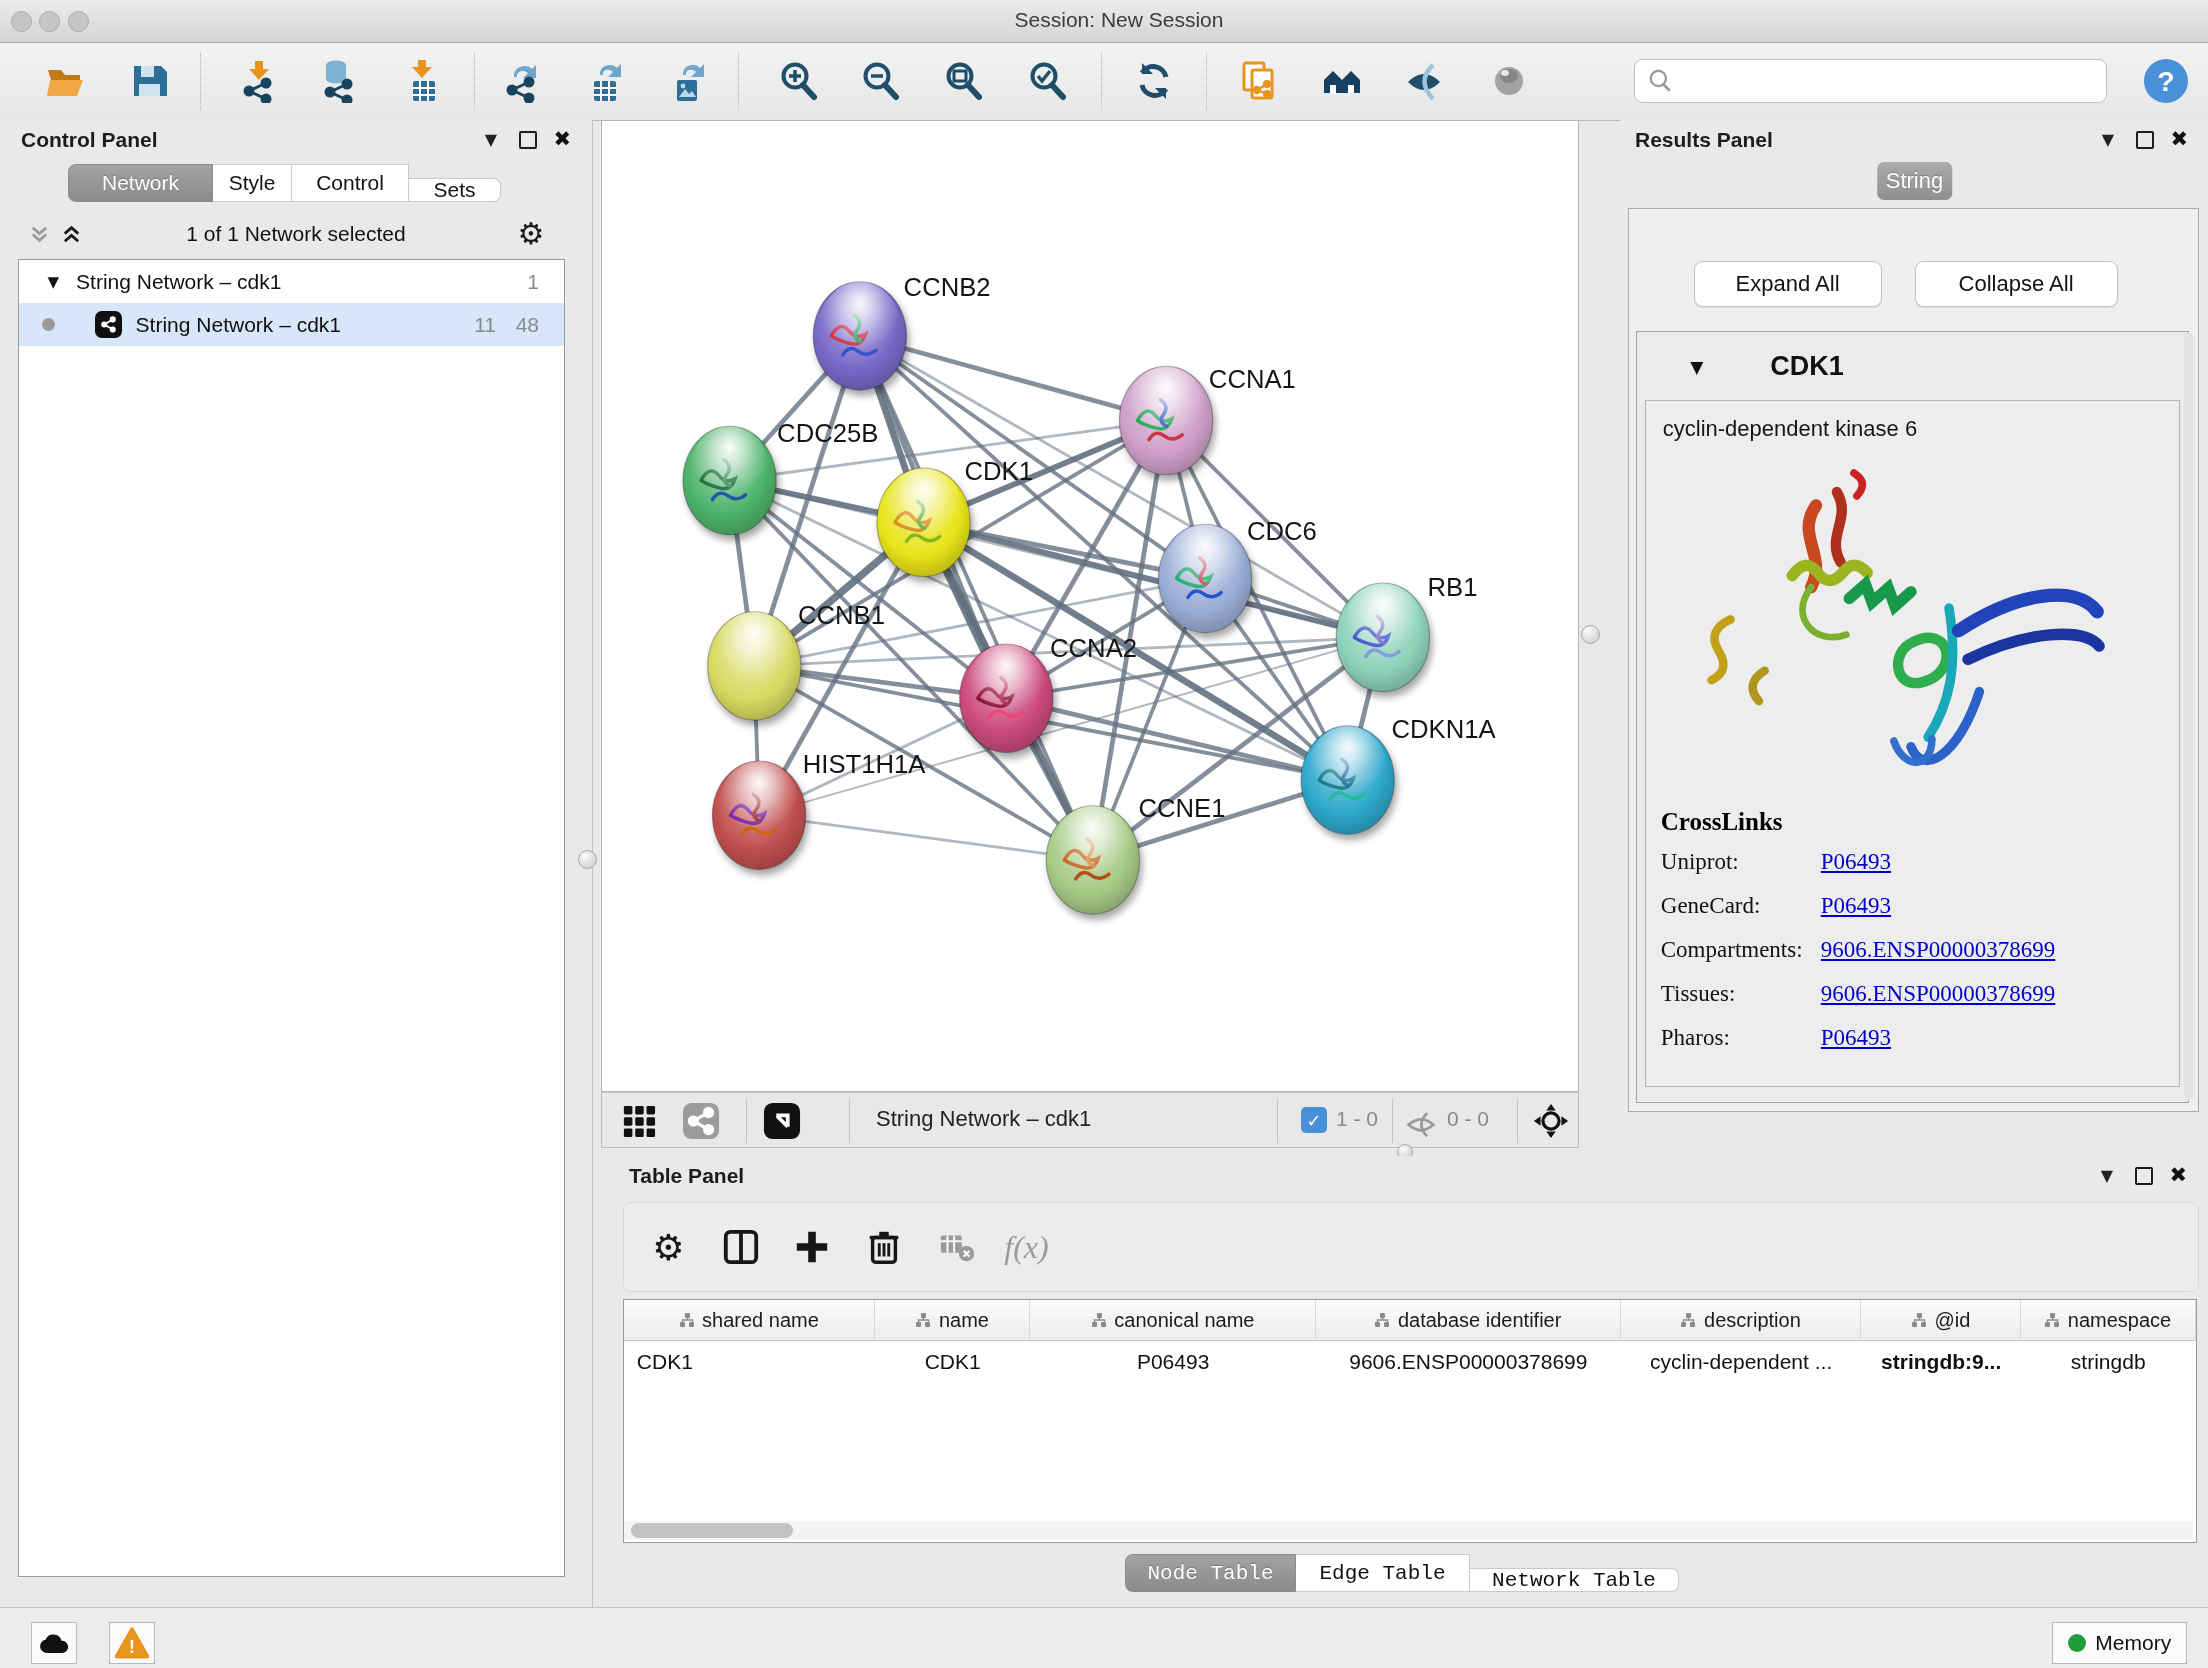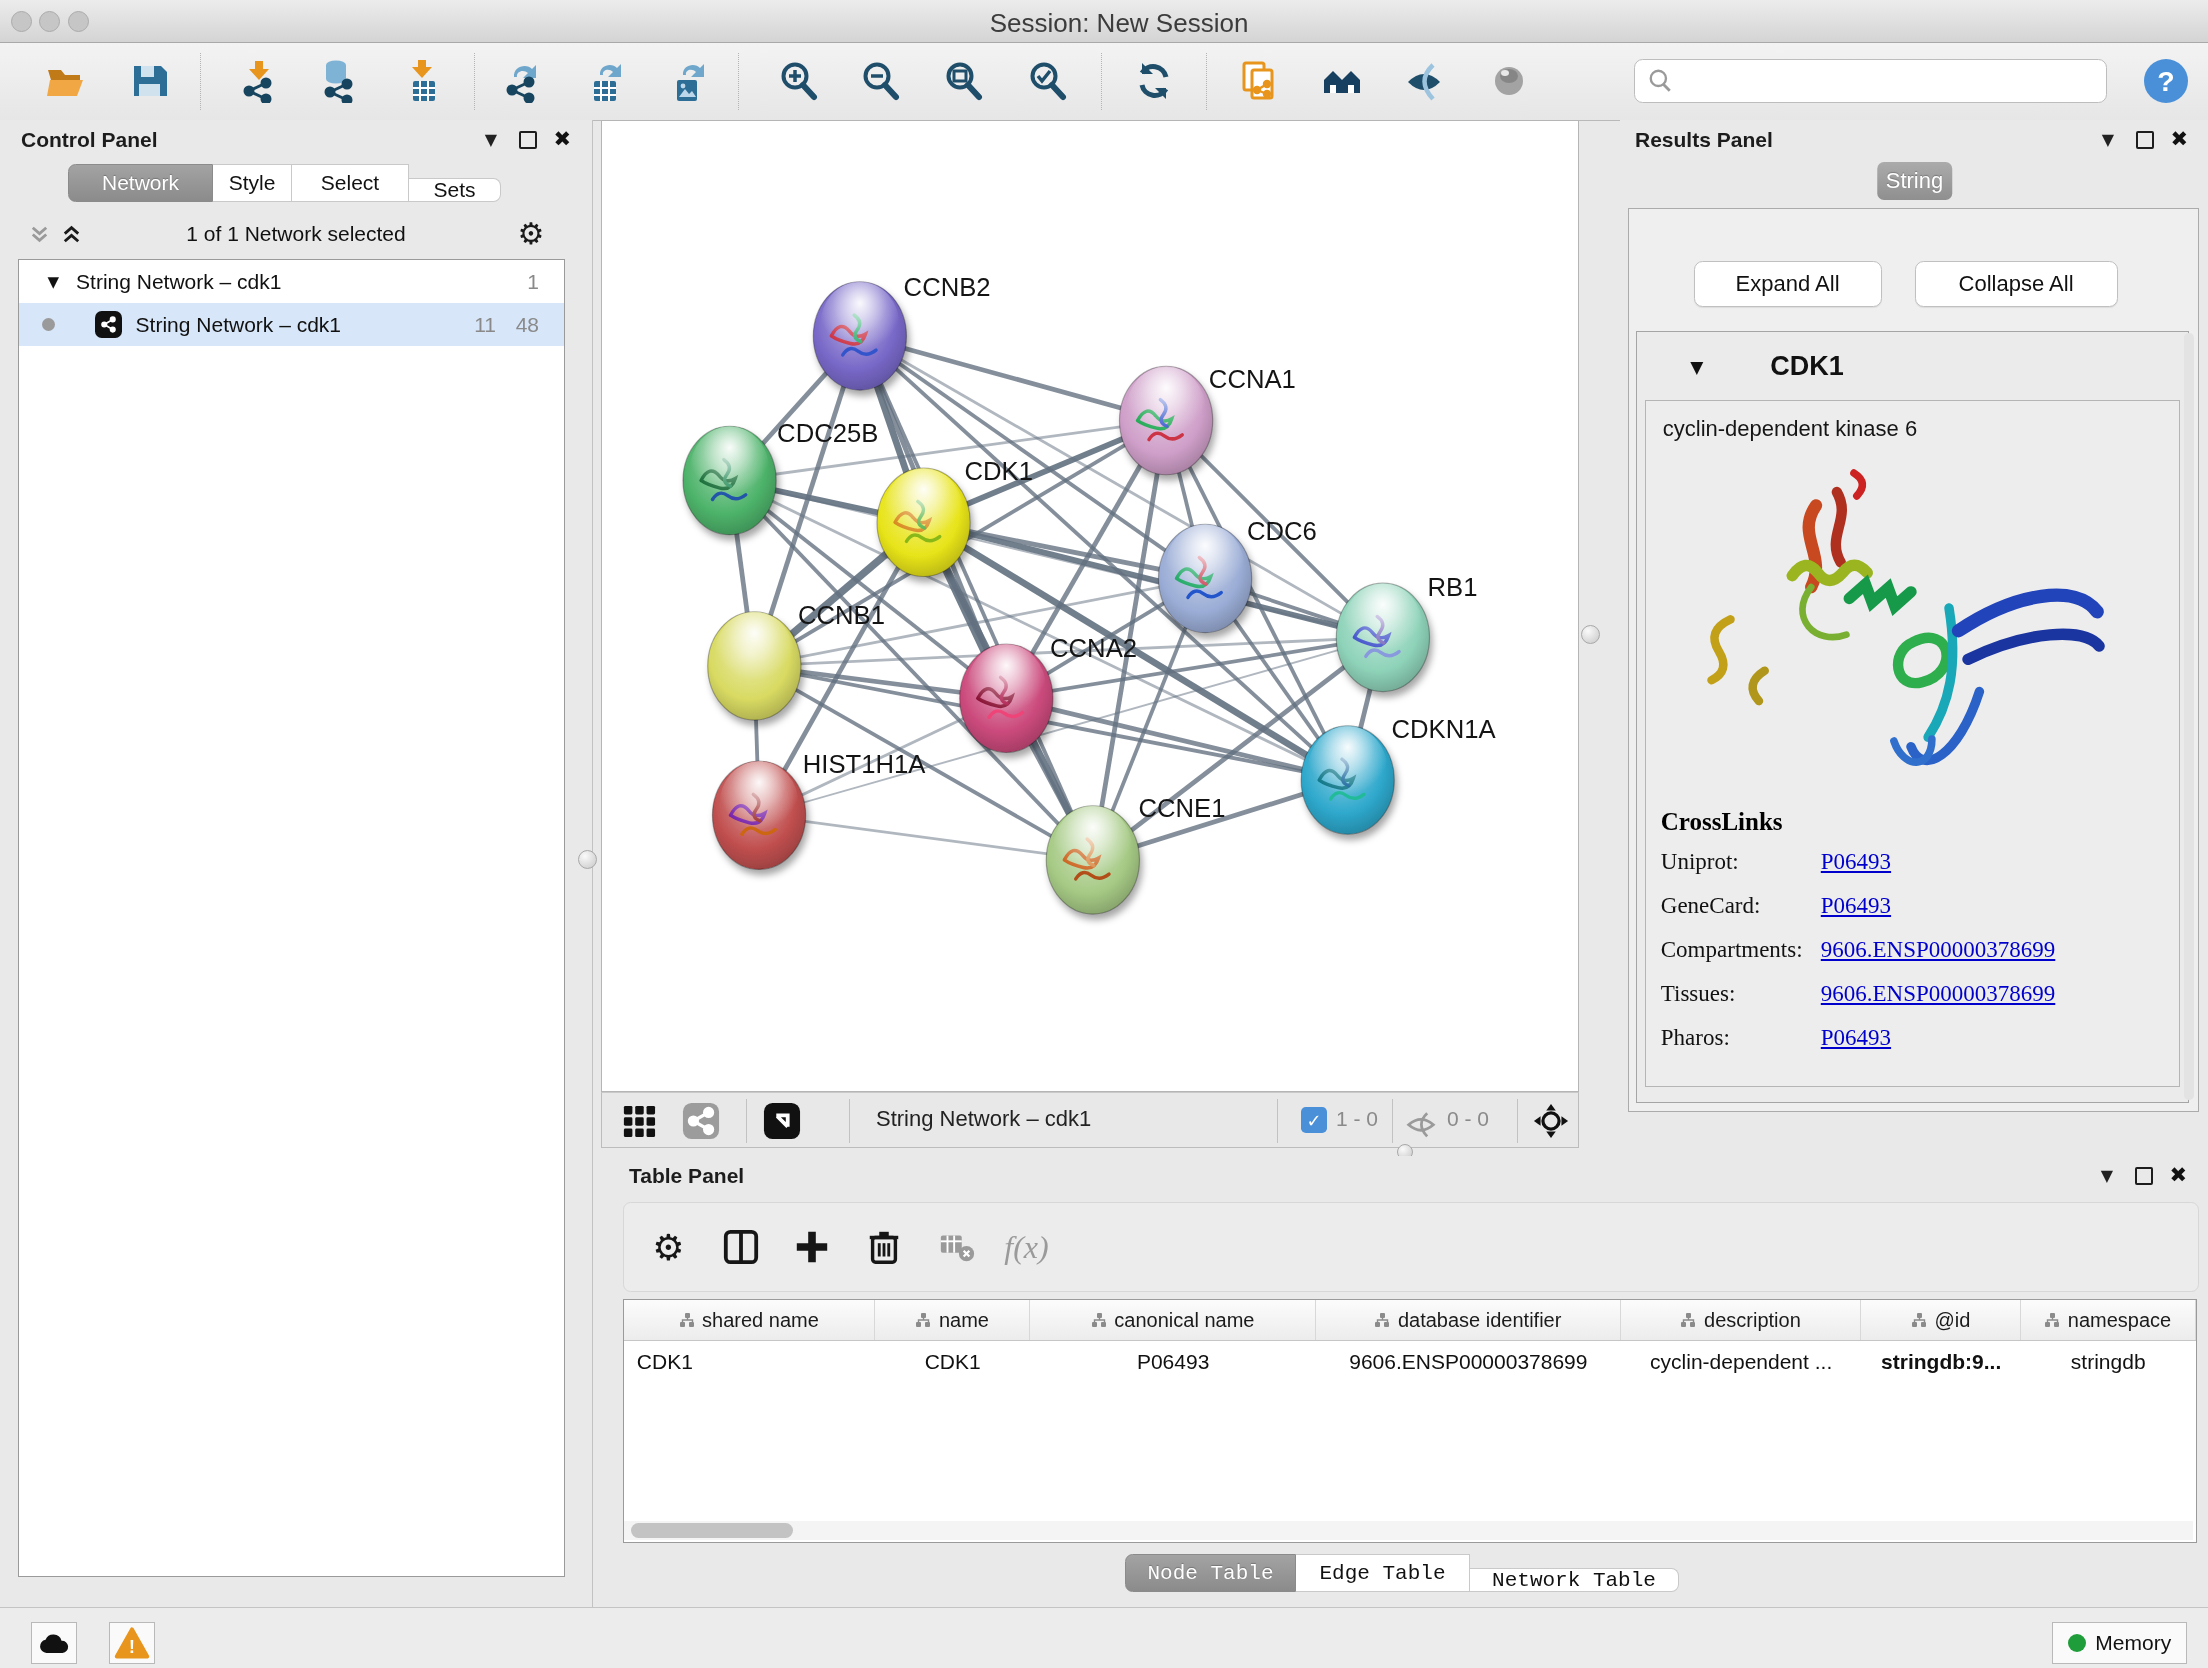--- a/index.html
+++ b/index.html
@@ -2,21 +2,21 @@
 <html style="font-size:15px"><head>
 <meta charset="utf-8">
 <style>
   html,body{margin:0;padding:0;}
   body{width:2208px;height:1668px;font-family:"Liberation Sans",sans-serif;background:#e9e9e9;overflow:hidden;-webkit-user-select:none;user-select:none;}
   #app{position:relative;width:2208px;height:1668px;}
 
   
   #titlebar{position:absolute;left:0;top:0;width:2208px;height:42px;background:linear-gradient(#ececec,#d4d4d4);border-bottom:1px solid #a9a9a9;}
   .tl{position:absolute;top:11.4px;width:19px;height:19px;border-radius:50%;background:#c6c6c6;border:1px solid #ababab;}
-  #wtitle{position:absolute;left:0;right:0;top:7.6px;text-align:center;font-size:26px;color:#3c3c3c;padding-left:30px;}
+  #wtitle{position:absolute;left:0;right:0;top:7.6px;text-align:center;font-size:21px;color:#3c3c3c;padding-left:30px;}
 
   
   #toolbar{position:absolute;left:0;top:43px;width:2208px;height:77px;background:linear-gradient(#f3f3f3,#e6e6e6);border-bottom:1px solid #b9b9b9;}
   .tbtn{position:absolute;top:13.3px;width:49px;height:49px;display:flex;align-items:center;justify-content:center;cursor:pointer;}
   .tbdiv{position:absolute;top:9.5px;height:57px;width:0;border-left:1.9px dotted #b4b4b4;}
   #searchbox{position:absolute;left:1634px;top:16px;width:471px;height:42px;background:#fff;border:1px solid #bdbdbd;border-radius:8.6px;display:flex;align-items:center;}
   #searchbox input{border:none;outline:none;flex:1;font-size:21px;font-family:"Liberation Sans",sans-serif;background:transparent;margin-left:5.7px;}
   #helpbtn{position:absolute;left:2144px;top:16px;width:44px;height:44px;border-radius:50%;background:#4a90d9;color:#fff;font-size:28.5px;font-weight:bold;display:flex;align-items:center;justify-content:center;cursor:pointer;}
 
   
@@ -292,21 +292,21 @@
   <div id="cpanel">
     <div class="panelbar">
       <div class="panel-title">Control Panel</div>
       <span class="pt-drop">▼</span>
       <span class="pt-max"></span>
       <span class="pt-close">✖</span>
     </div>
     <div id="cp-tabs" class="tabgroup">
       <div class="tab sel" style="width:143px">Network</div>
       <div class="tab" style="width:78px">Style</div>
-      <div class="tab" style="width:116px">Select</div>
+      <div class="tab" style="width:116px">Control</div>
       <div class="tab" style="width:91px">Sets</div>
     </div>
     <div id="cp-sub">
       <svg width="25" height="25" viewBox="0 0 26 26" style="position:absolute;left:7.6px">
           <g fill="none" stroke="#9a9a9a" stroke-width="3">
             <path d="M6 6l7 6 7-6"></path>
             <path d="M6 13l7 6 7-6"></path>
           </g>
         </svg>
       <svg width="25" height="25" viewBox="0 0 26 26" style="position:absolute;left:40px">

